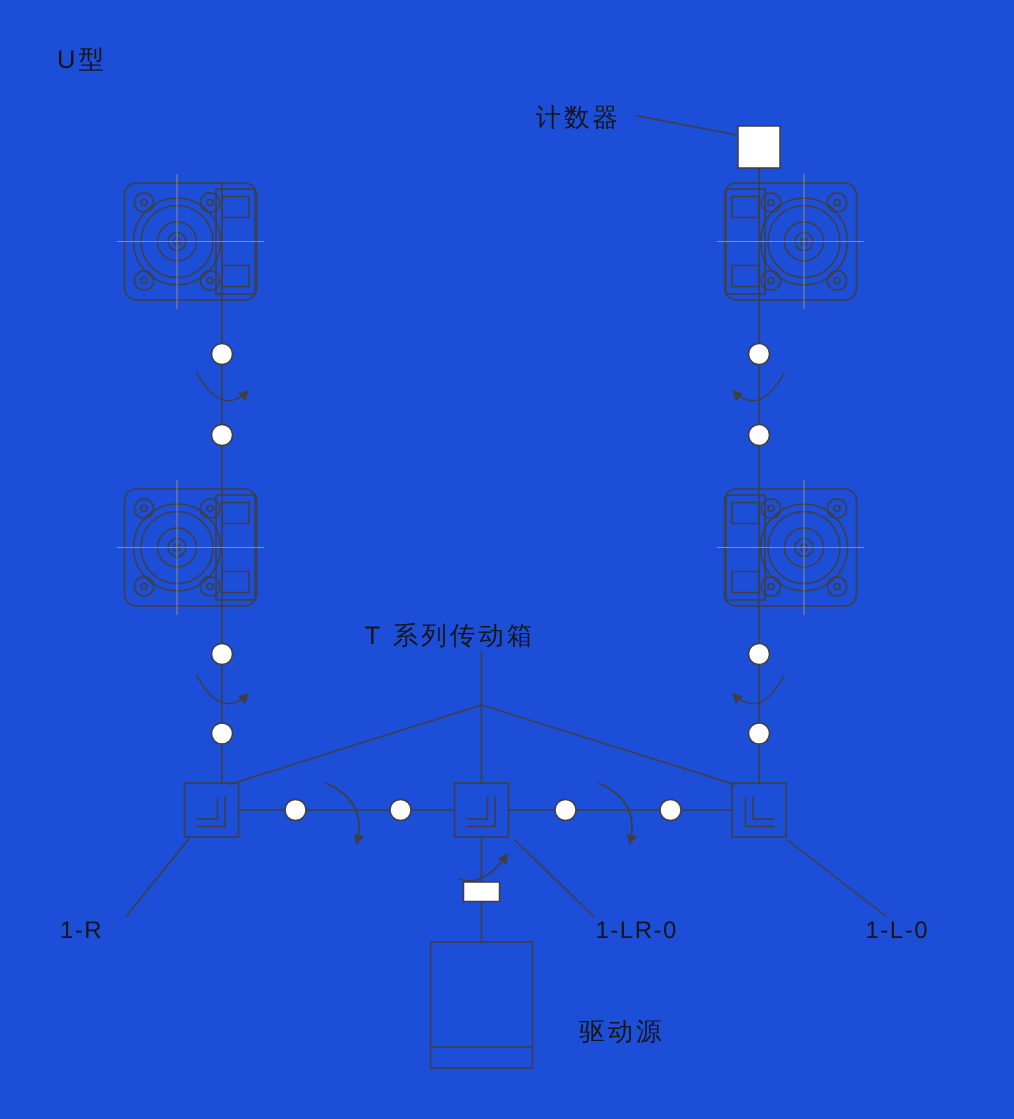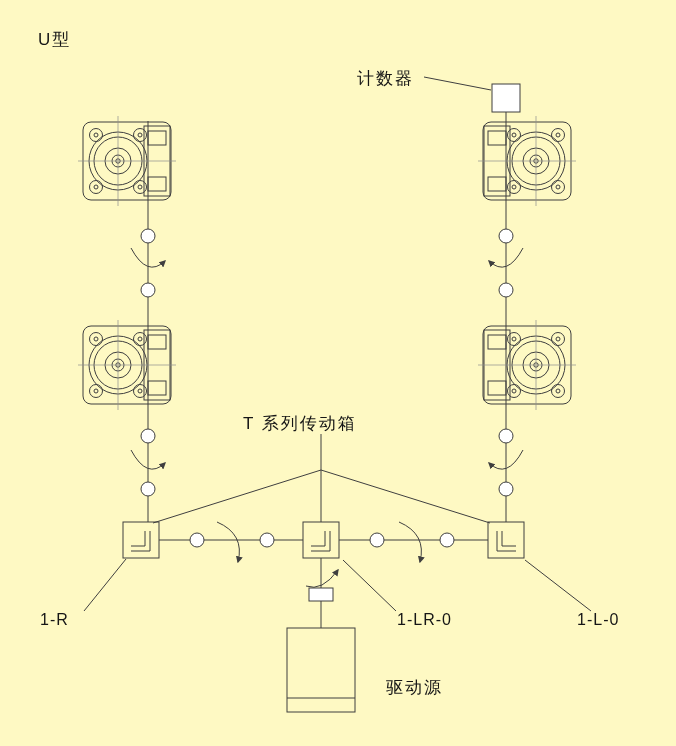--- a/index.html
+++ b/index.html
@@ -4,21 +4,21 @@
 <style>
   html, body {
     margin: 0;
     padding: 0;
     background: #ffffff;
   }
   .canvas {
     position: relative;
     width: 676px;
     height: 746px;
-    background: #fef9c3;
+    background: #1d4ed8;
     font-family: "Liberation Sans", sans-serif;
     overflow: hidden;
   }
   svg { display: block; }
   .stroke { stroke: #3f3f3f; fill: none; stroke-width: 1; }
   .thin   { stroke: #8c8c8c; fill: none; stroke-width: 0.7; }
   .coupling { stroke: #3f3f3f; fill: #ffffff; stroke-width: 1; }
   text { stroke: none; }
   .lbl {
     fill: #161616;

